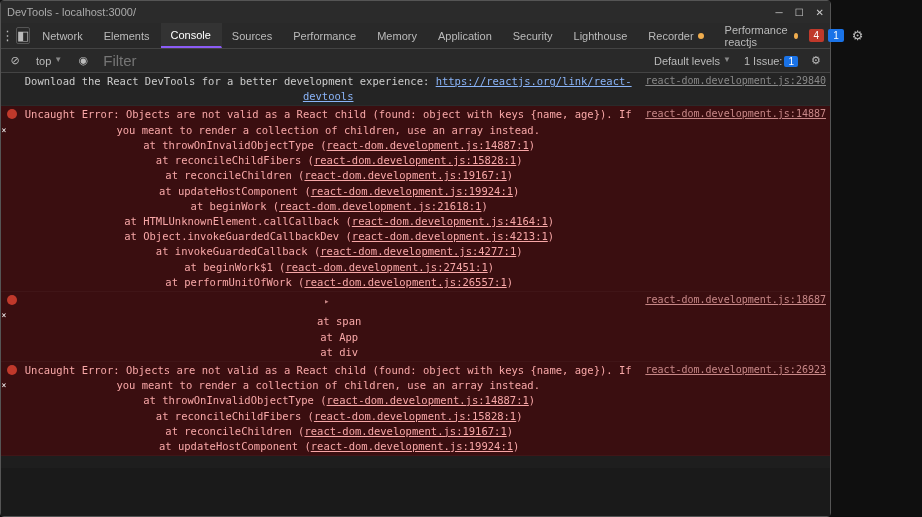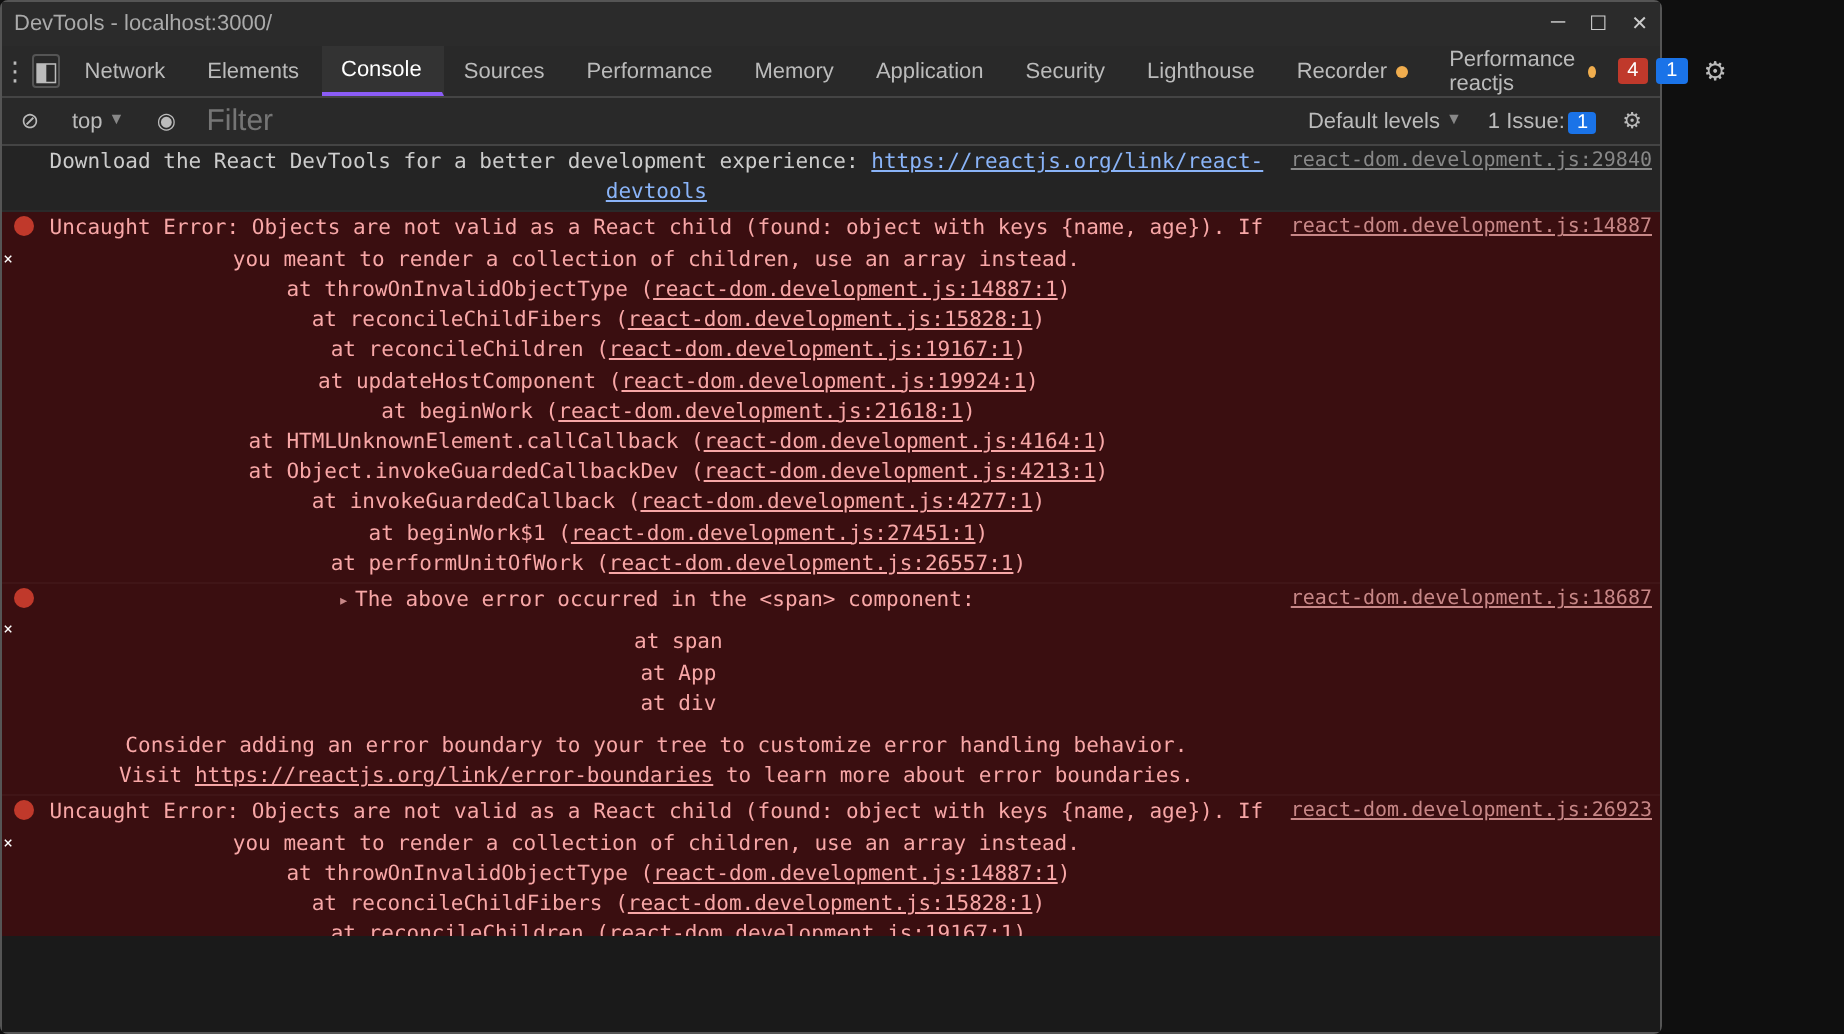--- a/index.html
+++ b/index.html
@@ -132,31 +132,25 @@
           <div>at <span class="fn">beginWork$1</span> (<span class="loc">react-dom.development.js:27451:1</span>)</div>
           <div>at <span class="fn">performUnitOfWork</span> (<span class="loc">react-dom.development.js:26557:1</span>)</div>
         </div>
       </div>
       <div class="src">react-dom.development.js:14887</div>
     </div>
 
     <div class="row error">
       <div class="icon-cell"><span class="err-ico"></span></div>
       <div class="msg">
-        <div><span class="expand"></span><span>The above error occurred in the &lt;span&gt; component:</span></div>
+        <div><span class="expand"></span></div>
         <div class="stack" style="padding-top:6px;">
           <div>at span</div>
           <div>at App</div>
           <div>at div</div>
-        </div>
-        <div style="padding-top:6px;">
-          <span>Consider adding an error boundary to your tree to customize error handling behavior.</span><br>
-          <span>Visit </span>
-          <a class="link">https://reactjs.org/link/error-boundaries</a>
-          <span> to learn more about error boundaries.</span>
         </div>
       </div>
       <div class="src">react-dom.development.js:18687</div>
     </div>
 
     <div class="row error">
       <div class="icon-cell"><span class="err-ico"></span></div>
       <div class="msg">
         <div>Uncaught Error: Objects are not valid as a React child (found: object with keys {name, age}). If you meant to render a collection of children, use an array instead.</div>
         <div class="stack">

